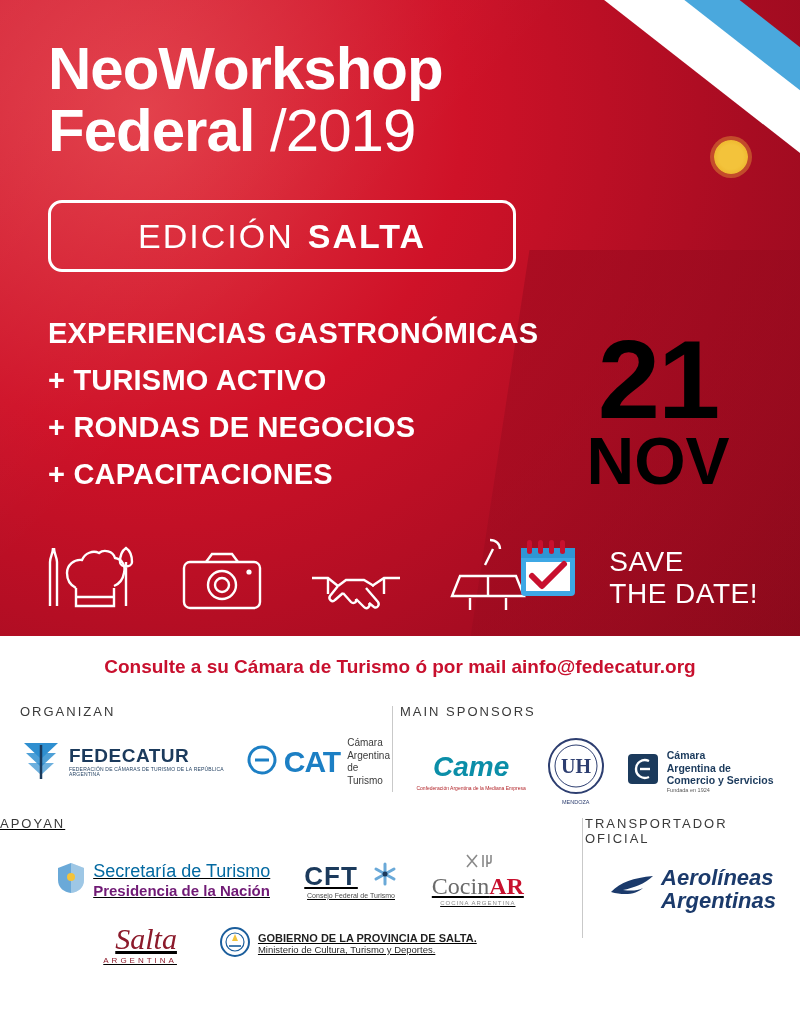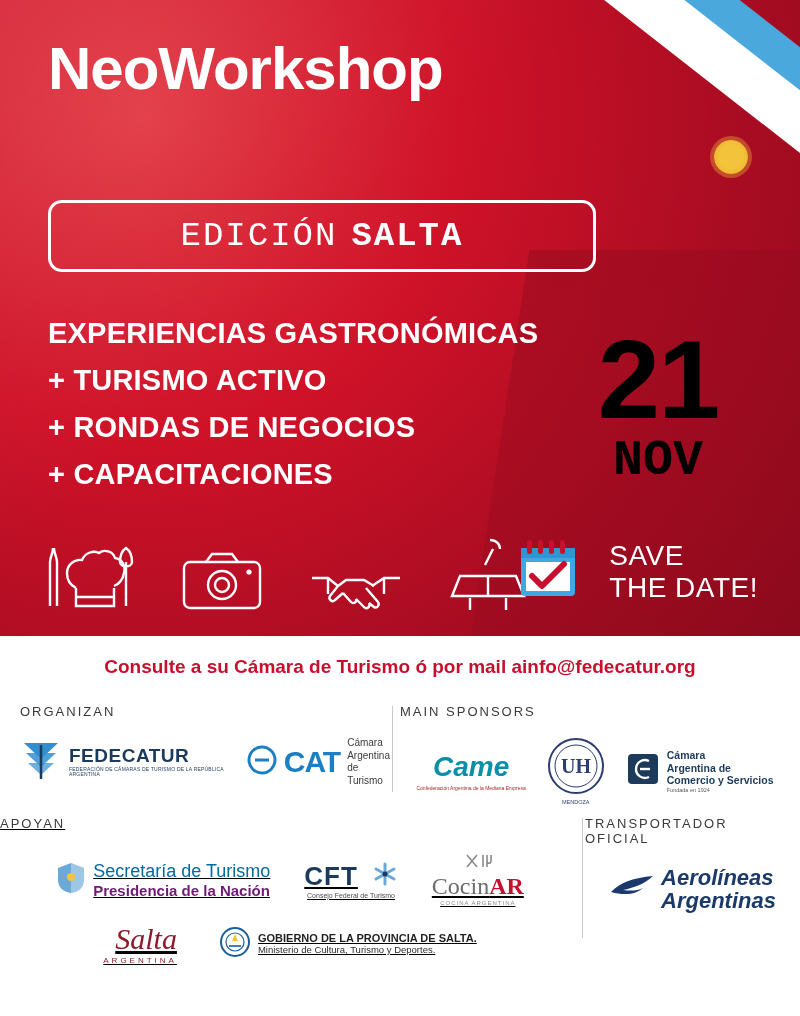--- a/index.html
+++ b/index.html
@@ -67,43 +67,43 @@
   .title {
     position: absolute; top: 38px; left: 48px;
     color: #fff; font-weight: 700;
     font-size: 60px; line-height: 62px; letter-spacing: -1px;
   }
   .title .yr { font-weight: 300; }
   .title .slash { font-weight: 300; }
 
   .edicion-pill {
     position: absolute; top: 200px; left: 48px;
-    width: 548px; height: 72px;
+    width: 468px; height: 72px;
     border: 3px solid #ffffff; border-radius: 14px;
     display: flex; align-items: center; justify-content: center;
-    color: #ffffff; letter-spacing: 2px; font-family: Liberation Mono, monospace;
+    color: #ffffff; letter-spacing: 2px;
   }
   .edicion-pill .lt { font-size: 34px; font-weight: 300; }
   .edicion-pill .bd { font-size: 34px; font-weight: 700; margin-left: 14px; }
 
   .bullets {
     position: absolute; top: 310px; left: 48px;
     color: #ffffff; font-weight: 700;
   }
   .bullets div { font-size: 29px; line-height: 47px; letter-spacing: .2px; }
 
   .date-block {
     position: absolute; top: 330px; right: 52px; width: 180px;
     text-align: center; color: #000000;
   }
   .date-block .d21 { font-size: 112px; font-weight: 700; line-height: 100px; letter-spacing: -2px; }
-  .date-block .dmon { font-size: 50px; font-weight: 700; line-height: 62px; letter-spacing: 0px; font-family: Liberation Mono, monospace; }
+  .date-block .dmon { font-size: 66px; font-weight: 700; line-height: 62px; letter-spacing: 0px; }
 
   .save {
-    position: absolute; right: 42px; bottom: 32px;
+    position: absolute; right: 42px; bottom: 26px;
     text-align: left; color: #ffffff;
     font-size: 28px; font-weight: 300; line-height: 32px; letter-spacing: .5px;
   }
 
   
   .icons { position: absolute; left: 40px; bottom: 22px; display: flex; align-items: flex-end; gap: 44px; }
   .icons svg { display: block; }
 
   .calendar {
     position: absolute; right: 222px; bottom: 36px;
@@ -181,20 +181,24 @@
 
     <div class="ribbon">
       <span class="rb-lightblue-1"></span>
       <span class="rb-white"></span>
       <span class="rb-lightblue-2"></span>
     </div>
     <div class="sun"></div>
 
     <div class="title">
       <div><span>NeoWorkshop</span></div>
+      <div>
+        <span>Federal</span>
+        <span class="slash">/</span><span class="yr">2019</span>
+      </div>
     </div>
 
     <div class="edicion-pill">
       <span class="lt">EDICIÓN</span>
       <span class="bd">SALTA</span>
     </div>
 
     <div class="bullets">
       <div>EXPERIENCIAS GASTRONÓMICAS</div>
       <div>+ TURISMO ACTIVO</div>

